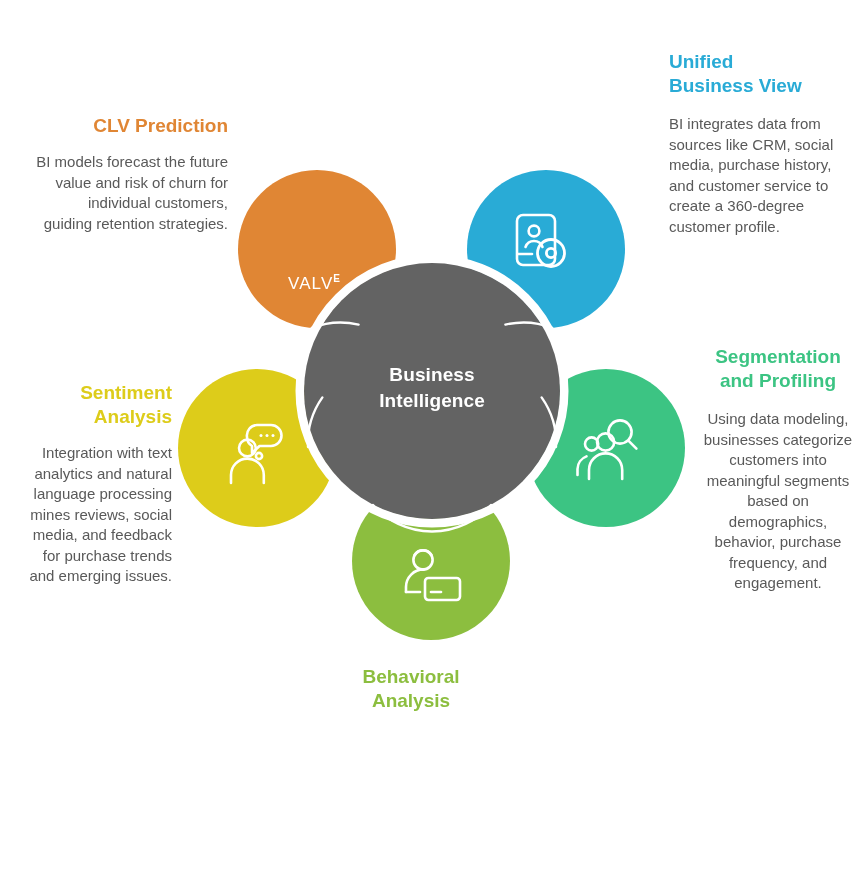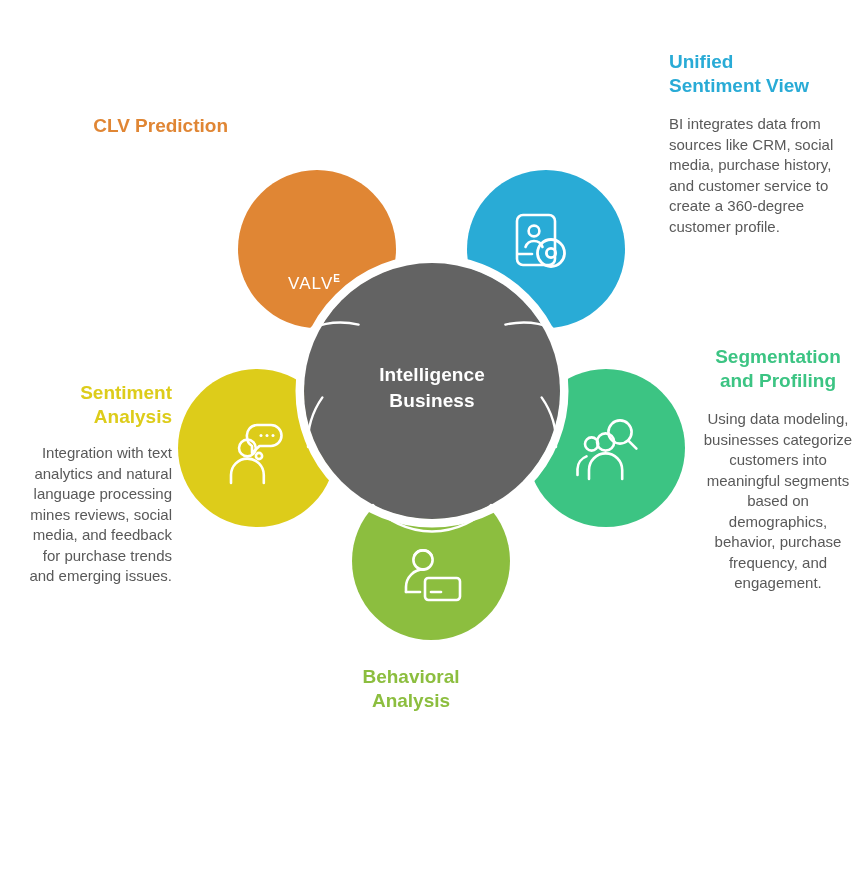--- a/index.html
+++ b/index.html
@@ -156,34 +156,35 @@
       <rect x="425" y="578" width="35" height="22" rx="3.4"></rect>
       <path d="M431 592 h10"></path>
     </g>
   </svg>
 
   <div class="petal-wordmark" style="left:288px; top:227px;">
     <span>VALV</span><sup>E</sup>
   </div>
 
   <div class="center-label">
+    <div>Business</div>
     <div>Intelligence</div>
-    <div>Business</div>
   </div>
 
   <div class="callout" id="callout-clv">
     <h3 style="color:#e08634;">
       <span>CLV Prediction</span>
     </h3>
+    <p>BI models forecast the future value and risk of churn for individual customers, guiding retention strategies.</p>
   </div>
 
   <div class="callout" id="callout-unified">
     <h3 style="color:#29abd6;">
       <span>Unified</span><br>
-      <span>Sentiment View</span>
+      <span>Business View</span>
     </h3>
     <p>BI integrates data from sources like CRM, social media, purchase history, and customer service to create a 360-degree customer profile.</p>
   </div>
 
   <div class="callout" id="callout-segmentation">
     <h3 style="color:#3cc483;">
       <span>Segmentation</span><br>
       <span>and Profiling</span>
     </h3>
     <p>Using data modeling, businesses categorize customers into meaningful segments based on demographics, behavior, purchase frequency, and engagement.</p>

